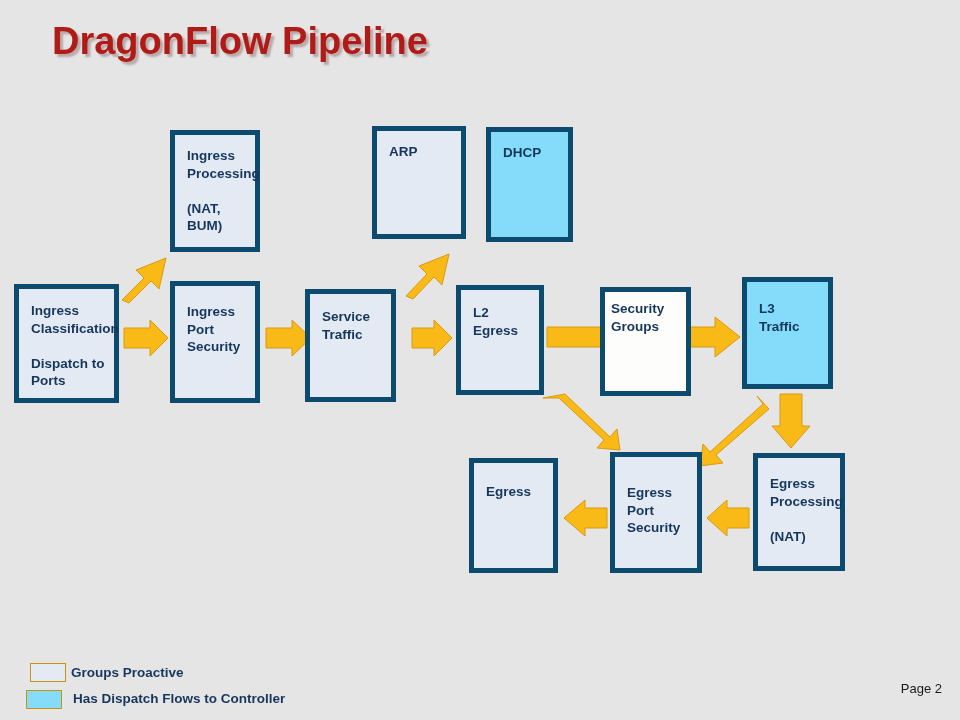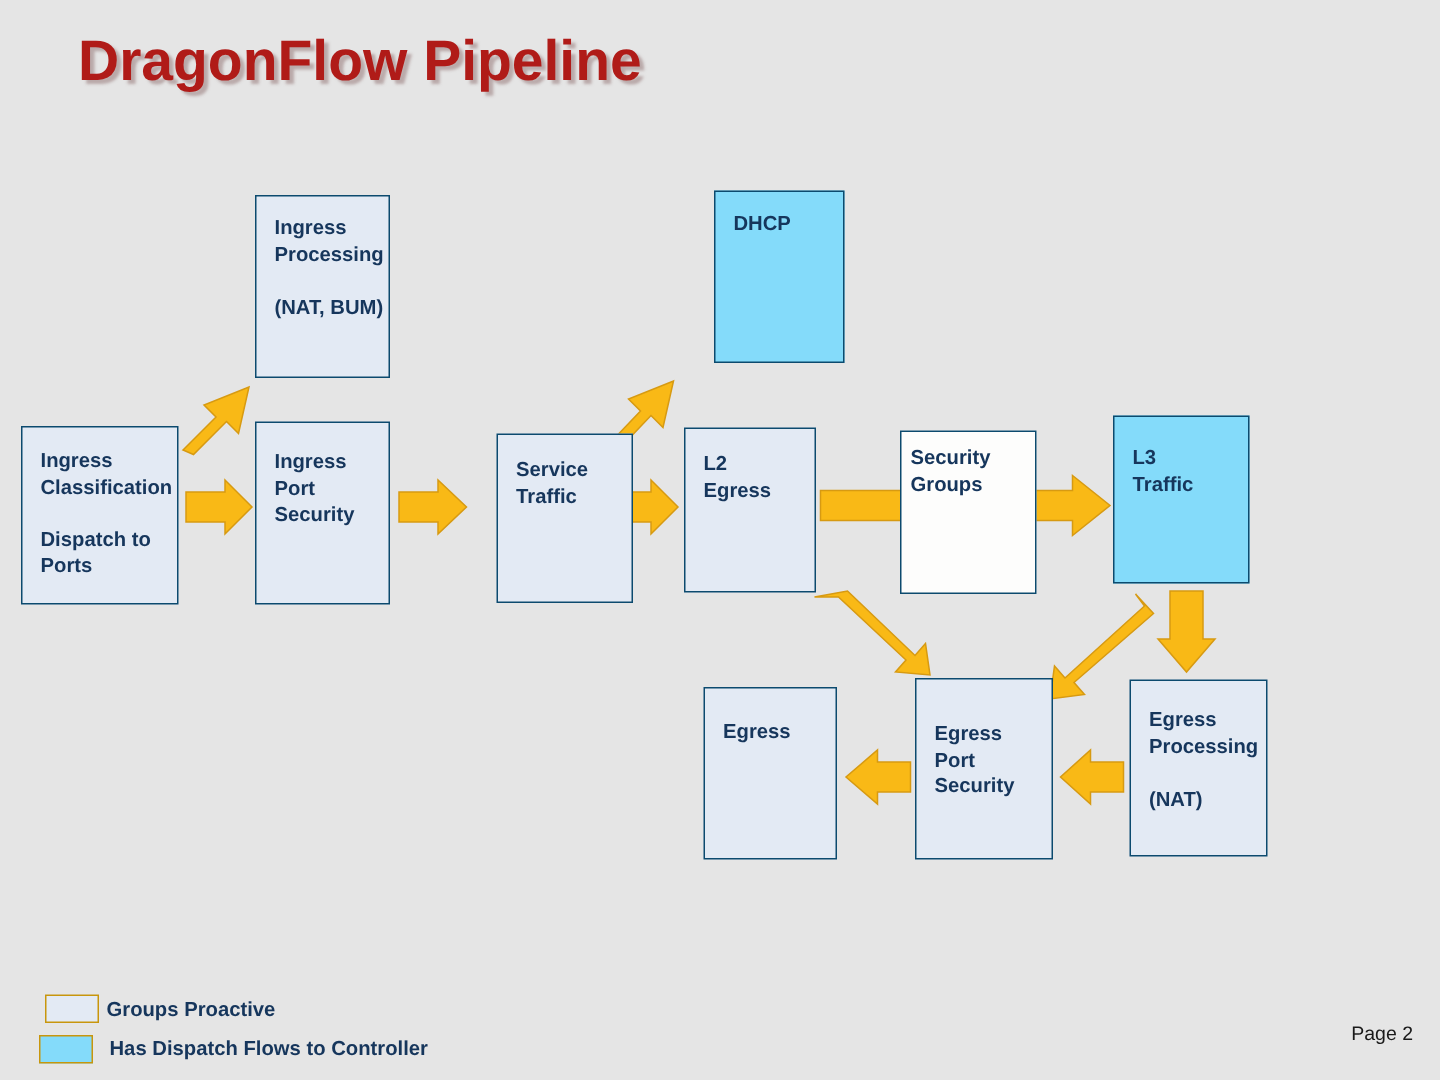--- a/index.html
+++ b/index.html
@@ -25,21 +25,21 @@
     font-weight: bold;
     color: #B01B18;
     letter-spacing: 0px;
     text-shadow: 3px 3px 2px rgba(150,120,120,0.55);
     white-space: nowrap;
   }
   
   .box {
     position: absolute;
     box-sizing: border-box;
-    border: 1px solid #0c4a6e;
+    border: 5px solid #0c4a6e;
     background: #E3EAF4;
     color: #16365C;
     font-size: 13.5px;
     font-weight: bold;
     line-height: 1.30;
     padding: 12px 0 0 12px;
     white-space: pre-line;
   }
   .box.reactive { background: #84DBFA; }
   .box.plain    { background: #FDFDFC; }
@@ -136,34 +136,35 @@
     <g>
       <polygon class="arrow-shape" points="607,508 585,508 585,500 564,518 585,536 585,528 607,528"></polygon>
     </g>
   </svg>
 
   <div class="box" style="left:170px; top:130px; width:90px; height:122px;">Ingress
 Processing
 
 (NAT, BUM)</div>
 
+  <div class="box" style="left:372px; top:126px; width:94px; height:113px;">ARP</div>
 
-  <div class="box reactive" style="left:476px; top:127px; width:87px; height:115px;">DHCP</div>
+  <div class="box reactive" style="left:486px; top:127px; width:87px; height:115px;">DHCP</div>
 
   <div class="box" style="left:14px; top:284px; width:105px; height:119px; padding-top:13px;">Ingress
 Classification
 
 Dispatch  to
 Ports</div>
 
   <div class="box" style="left:170px; top:281px; width:90px; height:122px; padding-top:17px;">Ingress
 Port
  Security</div>
 
-  <div class="box" style="left:331px; top:289px; width:91px; height:113px; padding-top:14px;">Service
+  <div class="box" style="left:305px; top:289px; width:91px; height:113px; padding-top:14px;">Service
 Traffic</div>
 
   <div class="box" style="left:456px; top:285px; width:88px; height:110px; padding-top:14px;">L2
 Egress</div>
 
   <div class="box plain" style="left:600px; top:287px; width:91px; height:109px; padding-top:8px; padding-left:6px;">Security
 Groups</div>
 
   <div class="box reactive" style="left:742px; top:277px; width:91px; height:112px; padding-top:18px;">L3
 Traffic</div>

